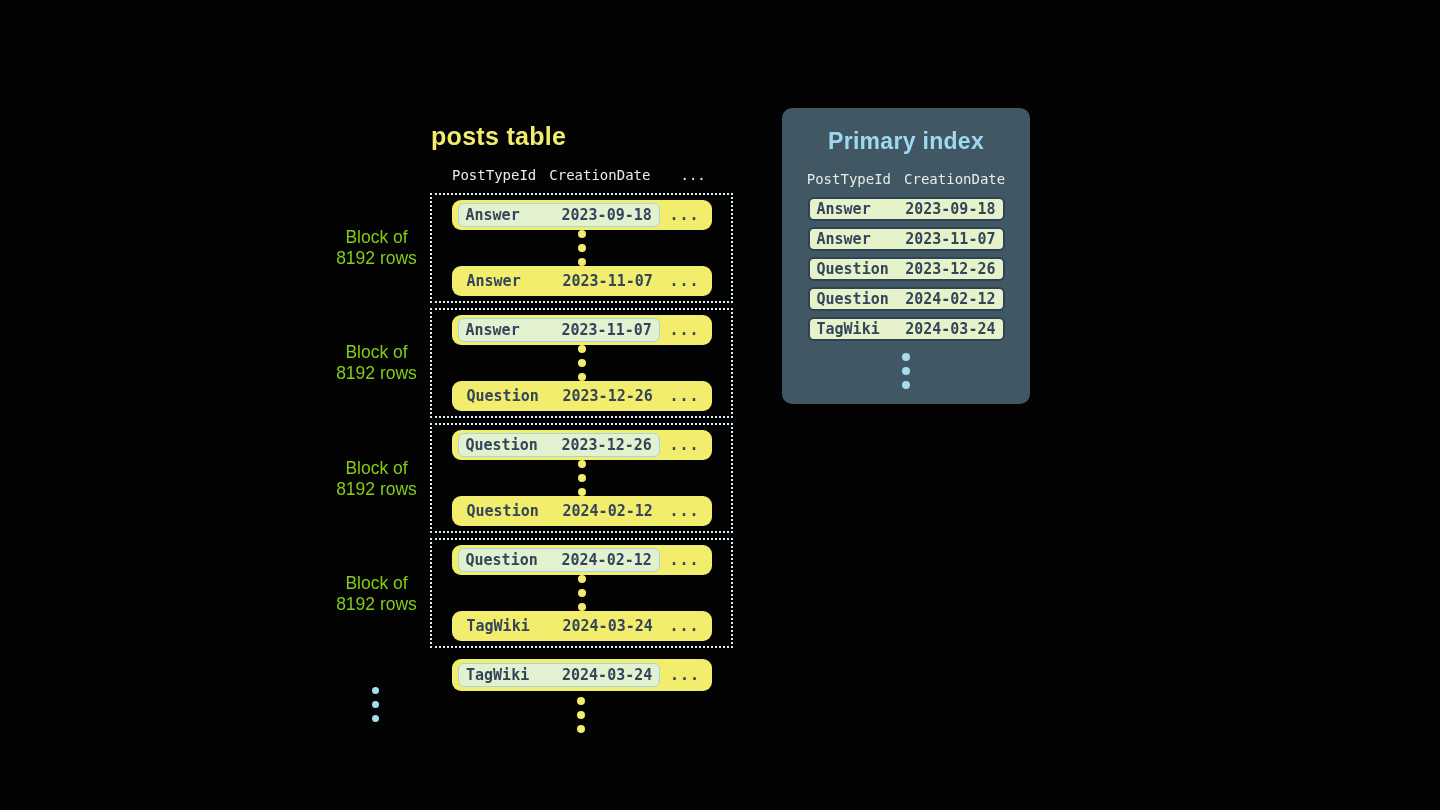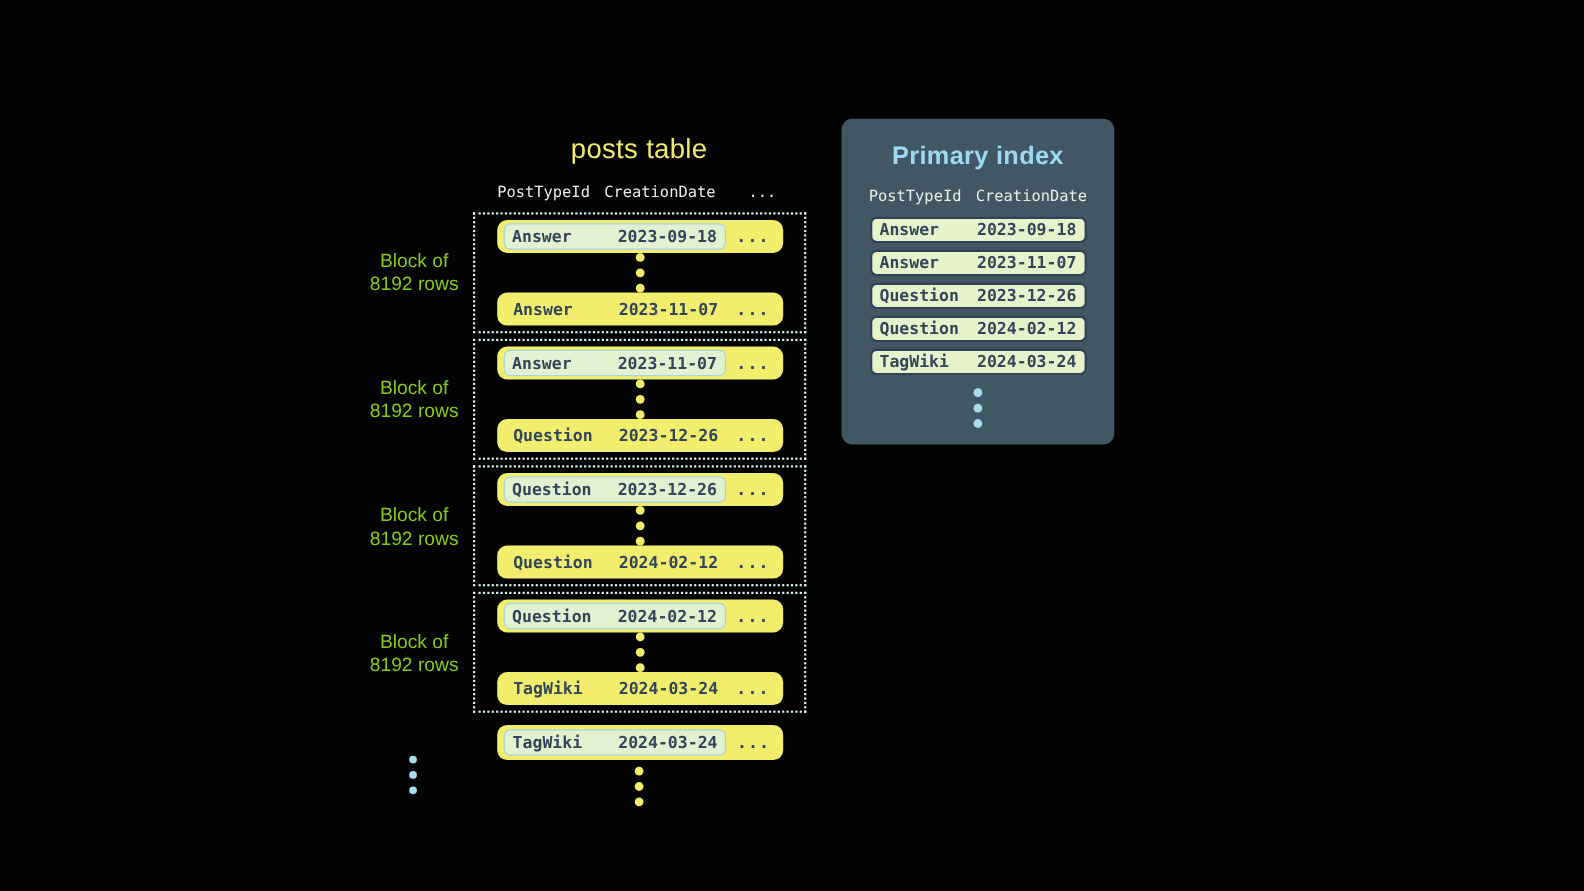--- a/index.html
+++ b/index.html
@@ -2,22 +2,22 @@
 <html><head>
 <meta charset="utf-8">
 <style>
   html,body{margin:0;padding:0;background:#000;}
   .stage{
     position:relative;width:1440px;height:810px;background:#020302;
     overflow:hidden;font-family:"Liberation Sans",sans-serif;
   }
   
   .posts-title{
-    position:absolute;left:431px;top:122px;width:300px;text-align:center;
-    color:#F1EC6B;font-size:25px;font-weight:400;letter-spacing:.3px;
+    position:absolute;left:431px;top:122px;width:300px;
+    color:#F1EC6B;font-size:25px;font-weight:700;letter-spacing:.3px;
   }
   .posts-header{
     position:absolute;left:452px;top:167px;display:flex;gap:13px;
     color:#E9EDE7;font-family:"DejaVu Sans Mono","Liberation Mono",monospace;
     font-size:14px;font-weight:500;
   }
   .posts-header .hdr-ellipsis{margin-left:17px;}
   .blocks{position:absolute;left:430px;top:193px;width:303px;}
   .block{
     box-sizing:border-box;width:303px;height:110px;margin-bottom:5px;
@@ -49,21 +49,21 @@
   .ellipsis-bottom{left:577px;top:697px;}
   .ellipsis-left{left:372px;top:687px;gap:7px;}
   .ellipsis-left .dot{width:7px;height:7px;}
   .block-label{
     position:absolute;left:316px;width:121px;text-align:center;
     color:#84cc16;font-size:17.5px;line-height:21px;font-weight:400;
   }
   .bl-1{top:227px;} .bl-2{top:342px;} .bl-3{top:458px;} .bl-4{top:573px;}
   
   .index-panel{
-    position:absolute;left:765px;top:108px;width:248px;height:296px;
+    position:absolute;left:782px;top:108px;width:248px;height:296px;
     background:#415763;border-radius:10px;box-sizing:border-box;
   }
   .index-title{
     margin-top:20px;text-align:center;color:#9FD9EF;
     font-size:23px;font-weight:600;letter-spacing:.3px;
   }
   .index-header{
     margin-top:16px;display:flex;justify-content:center;gap:13px;
     color:#E9EDE7;font-family:"DejaVu Sans Mono","Liberation Mono",monospace;
     font-size:14px;font-weight:500;

